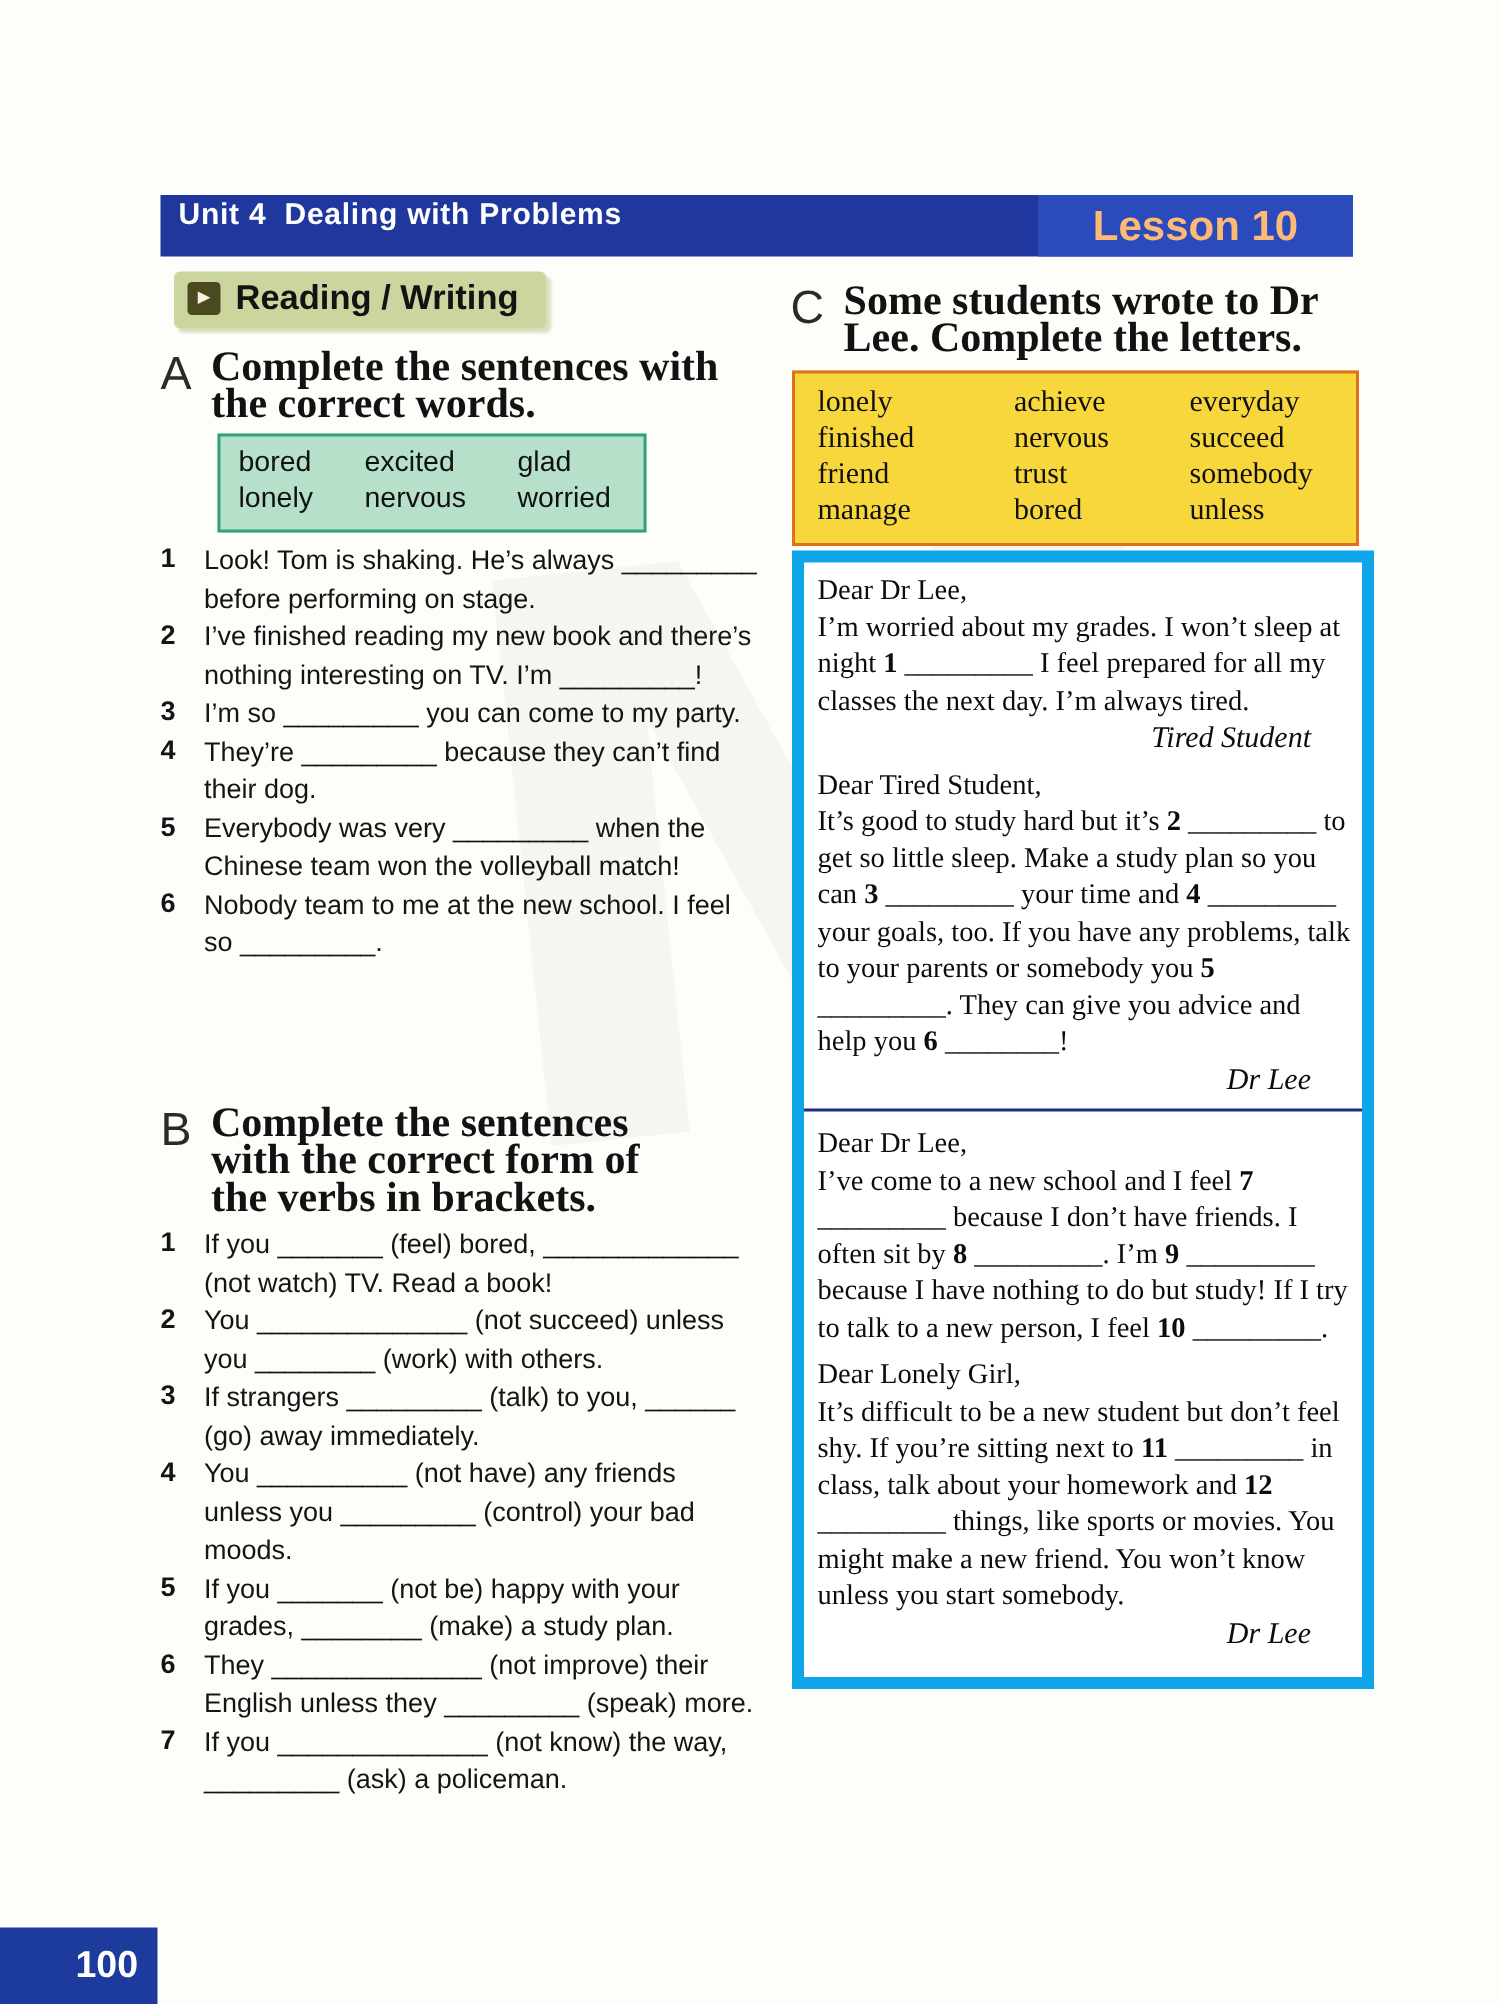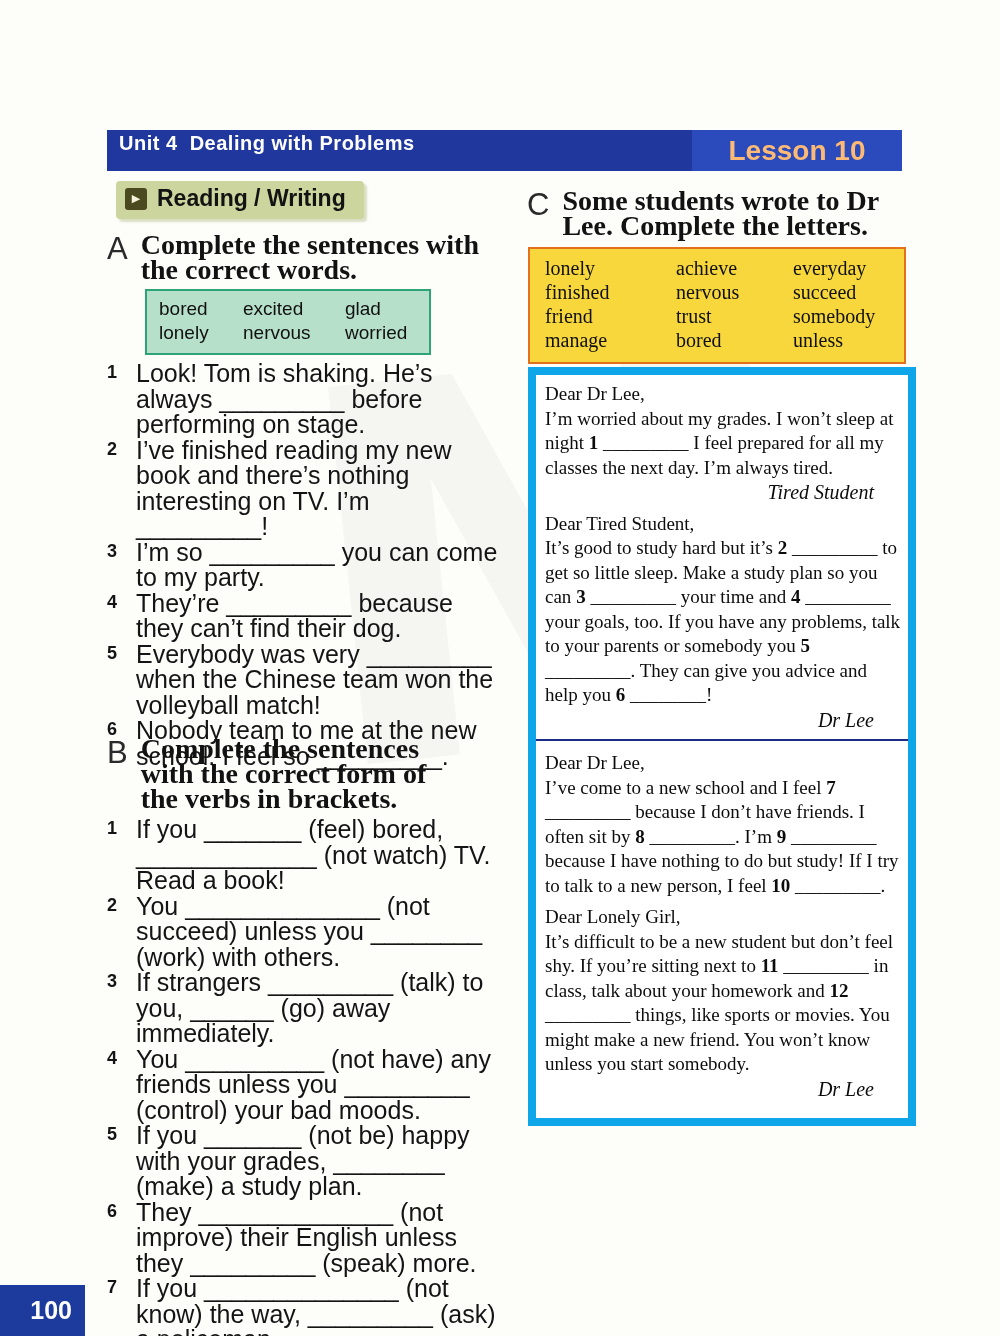--- a/index.html
+++ b/index.html
@@ -58,36 +58,36 @@
         font-family:"Liberation Serif", serif; font-size:20px; color:#101010; }
   .word { white-space:nowrap; }
 
   
   .items { position:absolute; width:398px; }
   #items-a { left:107px; top:361px; }
   #items-b { left:107px; top:817px; }
   .item { display:flex; }
   .item .num { flex:none; width:29px; font-weight:bold; font-size:18px;
         padding-top:1px; color:#141414; }
-  .item .text { font-size:25px; line-height:25.5px; color:#141414; }
+  .item .text { font-size:18px; line-height:25.5px; color:#141414; }
 
   
   .letters-box { position:absolute; left:528px; top:367px; width:388px; box-sizing:border-box;
         border:8px solid #0ea5e9; background:#ffffff; padding:7px 6px 10px 9px;
         font-family:"Liberation Serif", serif; font-size:19px; line-height:24.5px;
         color:#0c0c0c; }
   .letter { margin-bottom:7px; }
   .letter .signature { text-align:right; font-style:italic; font-size:20px;
         padding-right:28px; }
   .bnum { font-weight:bold; }
   .letter-divider { border:none; border-top:2px solid #1c2d85;
         margin:4px -6px 10px -9px; }
 
   
-  .pagenum { position:absolute; left:0; top:1285px; width:85px; height:51px;
+  .pagenum { position:absolute; left:0; top:1285px; width:105px; height:51px;
         background:#1d3b9d; box-sizing:border-box; color:#fff; font-weight:bold;
         font-size:25px; display:flex; align-items:center; justify-content:flex-end;
         padding-right:13px; }
 </style>
 </head>
 <body>
 
 <div class="wm wm1">M</div>
 <div class="wm wm2">4</div>
 

